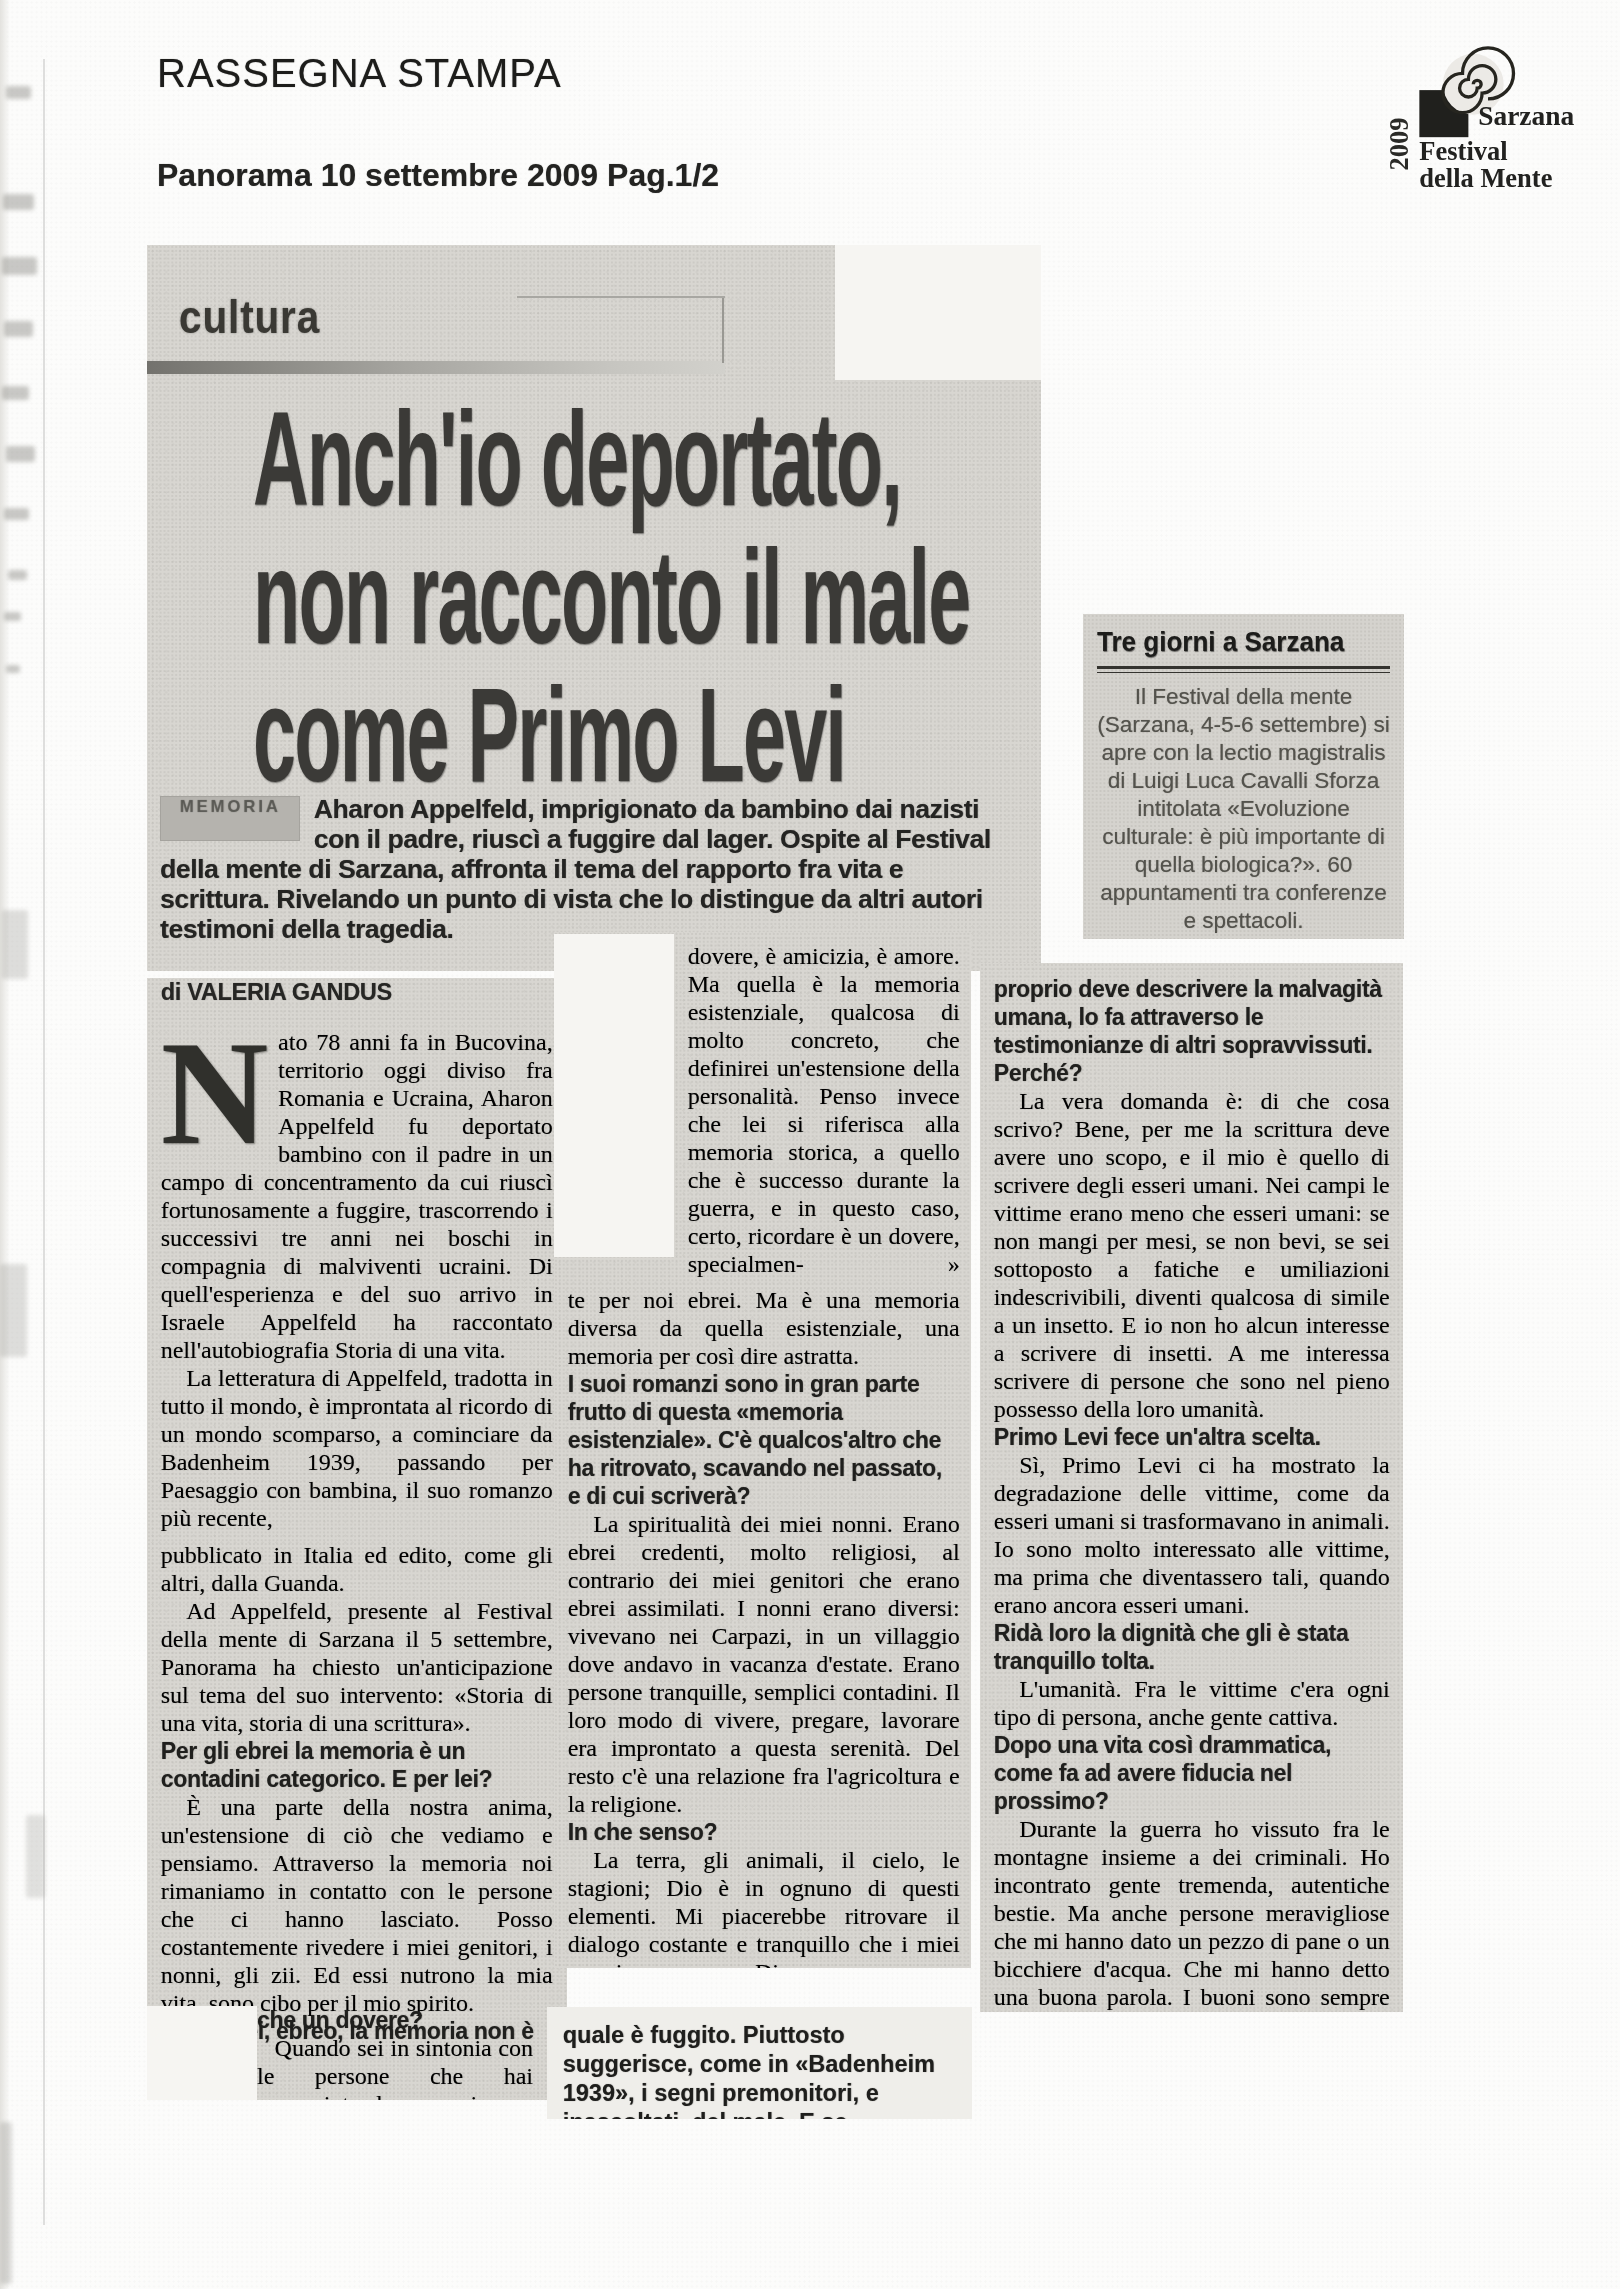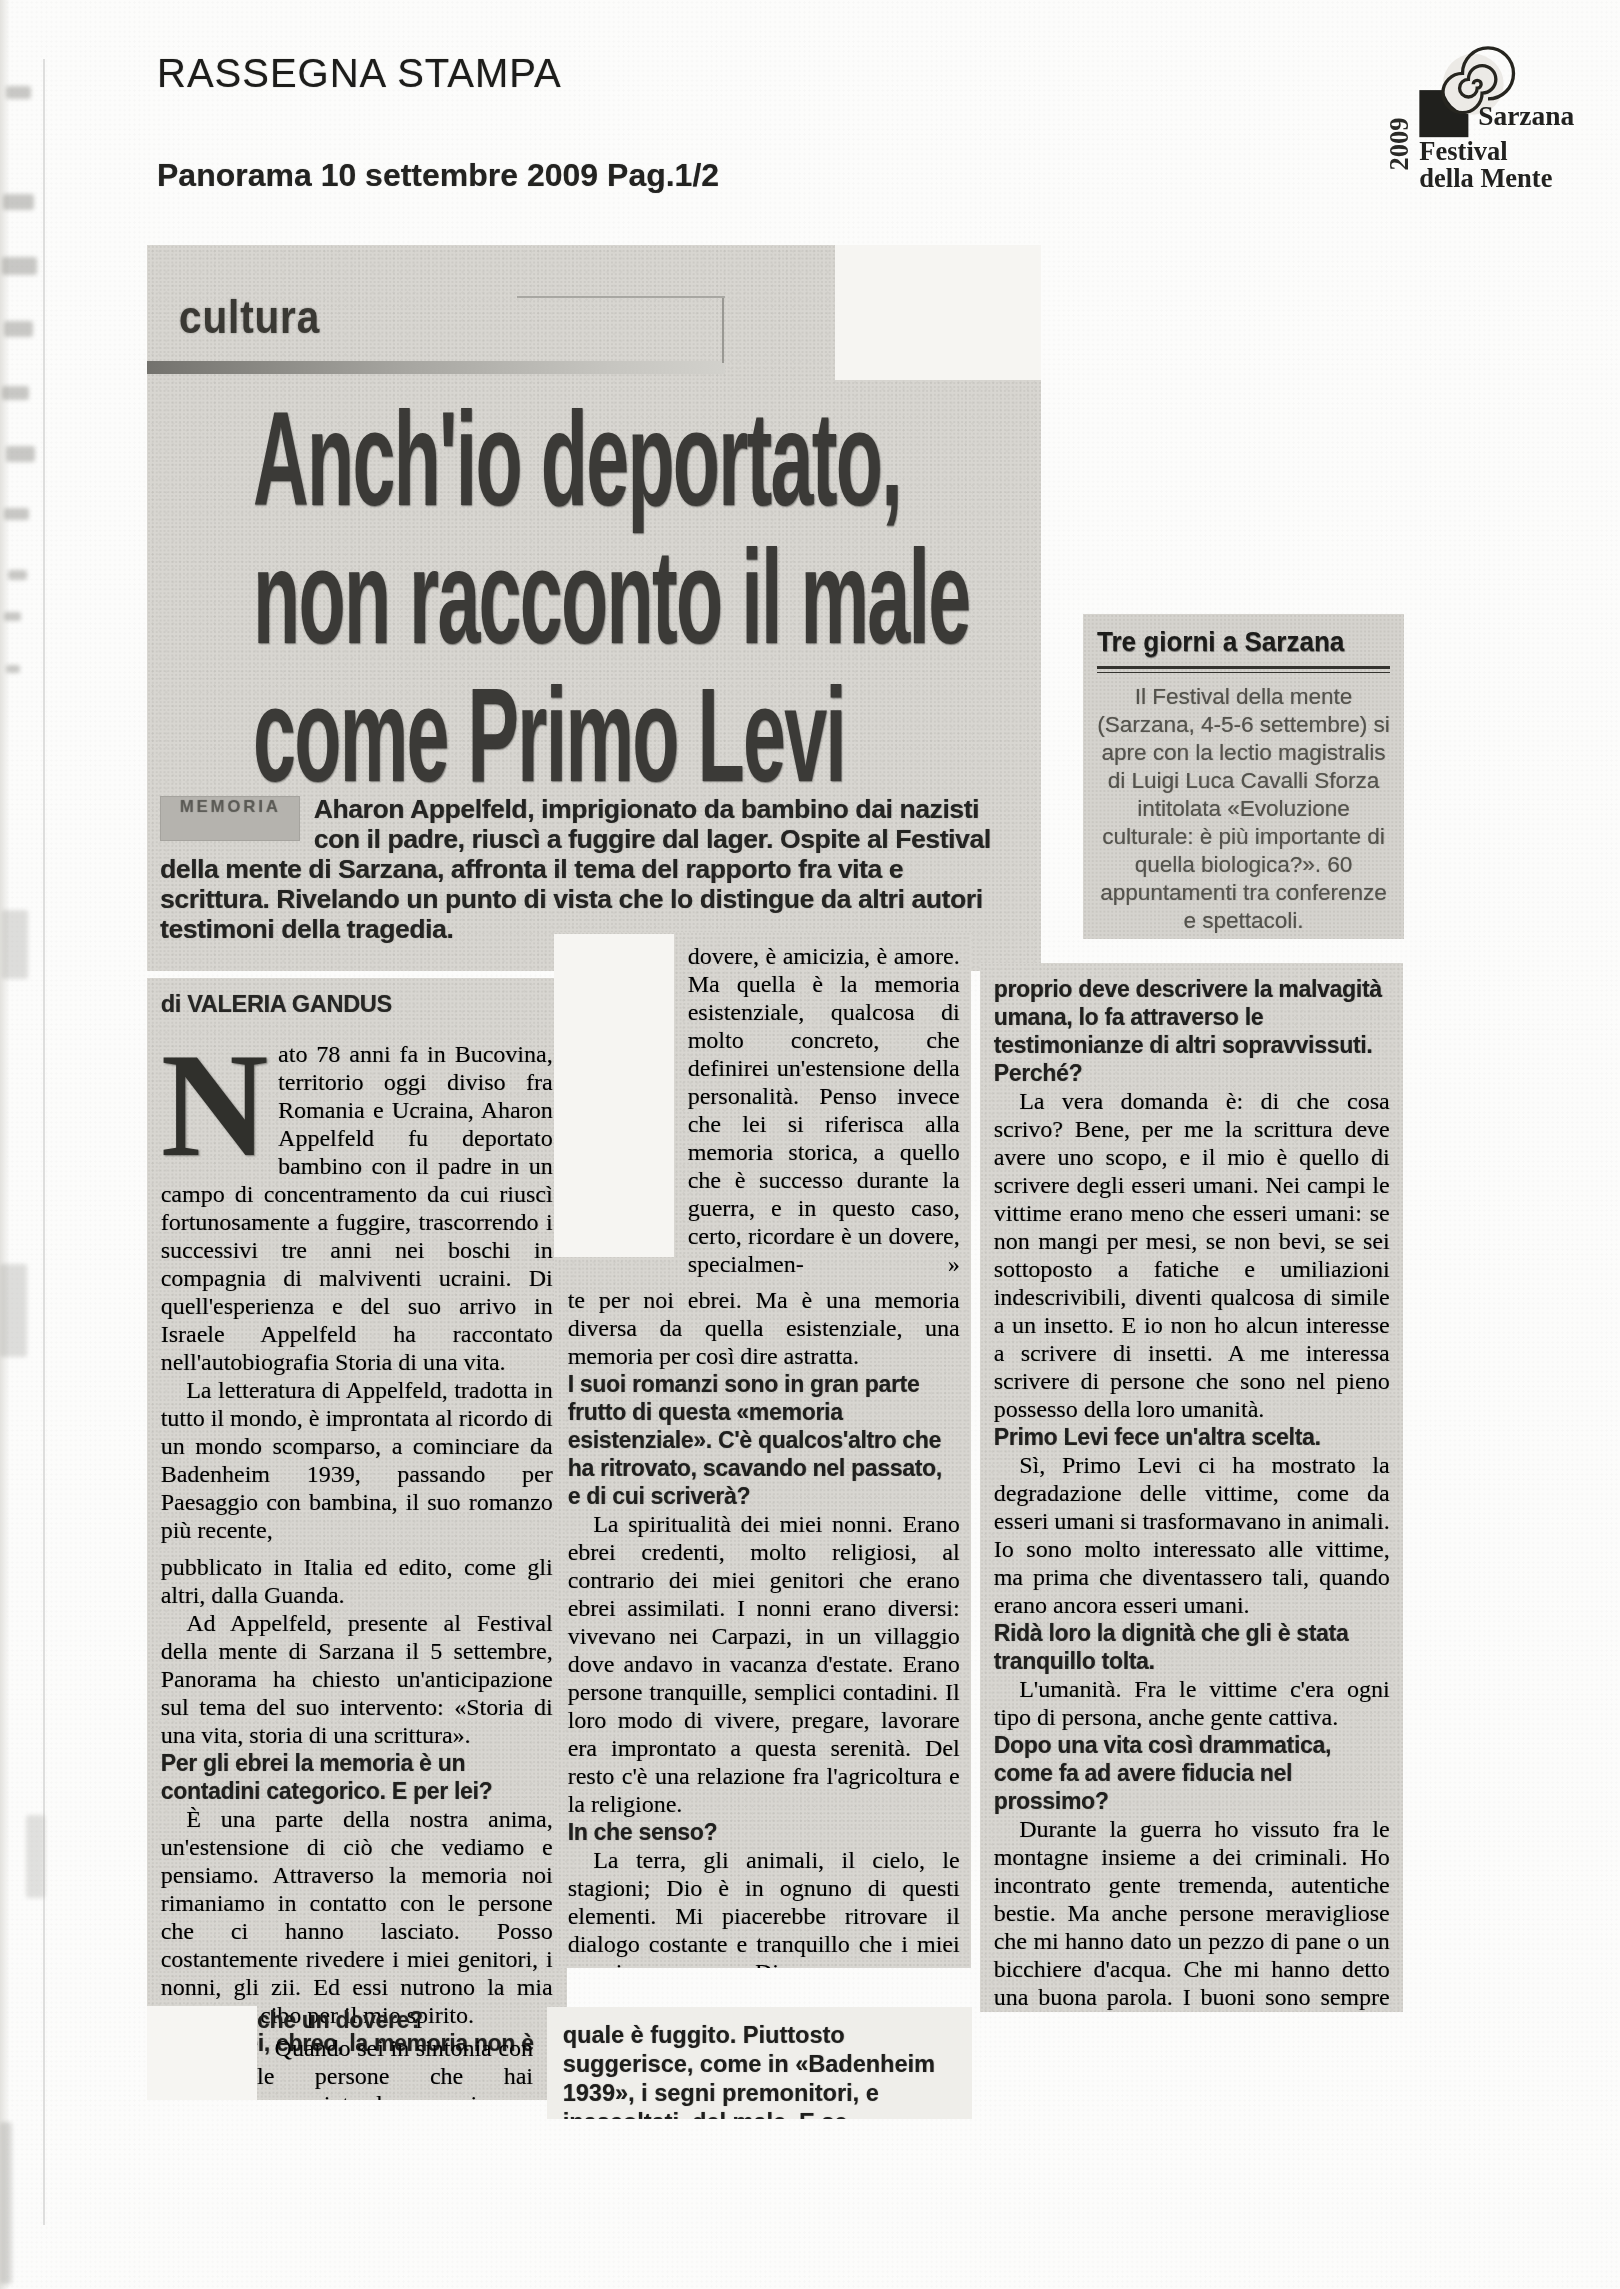--- a/index.html
+++ b/index.html
@@ -135,21 +135,21 @@
     <span style="display:block">Anch'io deportato,</span>
     <span style="display:block">non racconto il male</span>
     <span style="display:block">come Primo Levi</span>
   </h1>
   <div class="standfirst">
     <span class="kicker">MEMORIA</span>
     <span>Aharon Appelfeld, imprigionato da bambino dai nazisti con il padre, riuscì a fuggire dal lager. Ospite al Festival della mente di Sarzana, affronta il tema del rapporto fra vita e scrittura. Rivelando un punto di vista che lo distingue da altri autori testimoni della tragedia.</span>
   </div>
 
   <div class="clip" style="left:147px;top:978px;width:420px;height:1122px">
-    <div style="position:absolute;left:13.7px;top:13px;width:392px">
+    <div style="position:absolute;left:13.7px;top:1px;width:392px">
       <div class="byline">di VALERIA GANDUS</div>
       <p class="a noindent">
         <span class="dropcap">N</span><span>ato 78 anni fa in Bucovina, territorio oggi diviso fra Romania e Ucraina, Aharon Appelfeld fu deportato bambino con il padre in un campo di concentramento da cui riuscì fortunosamente a fuggire, trascorrendo i successivi tre anni nei boschi in compagnia di malviventi ucraini. Di quell'esperienza e del suo arrivo in Israele Appelfeld ha raccontato nell'autobiografia Storia di una vita.</span>
       </p>
       <p class="a">La letteratura di Appelfeld, tradotta in tutto il mondo, è improntata al ricordo di un mondo scomparso, a cominciare da Badenheim 1939, passando per Paesaggio con bambina, il suo romanzo più recente,</p>
       <p class="a noindent" style="margin-top:9.8px">pubblicato in Italia ed edito, come gli altri, dalla Guanda.</p>
       <p class="a">Ad Appelfeld, presente al Festival della mente di Sarzana il 5 settembre, Panorama ha chiesto un'anticipazione sul tema del suo intervento: «Storia di una vita, storia di una scrittura».</p>
       <p class="q">Per gli ebrei la memoria è un contadini categorico. E per lei?</p>
       <p class="a">È una parte della nostra anima, un'estensione di ciò che vediamo e pensiamo. Attraverso la memoria noi rimaniamo in contatto con le persone che ci hanno lasciato. Posso costantemente rivedere i miei genitori, i nonni, gli zii. Ed essi nutrono la mia vita, sono cibo per il mio spirito.</p>
       <p class="q">Ma per lei, ebreo, la memoria non è an-</p>

